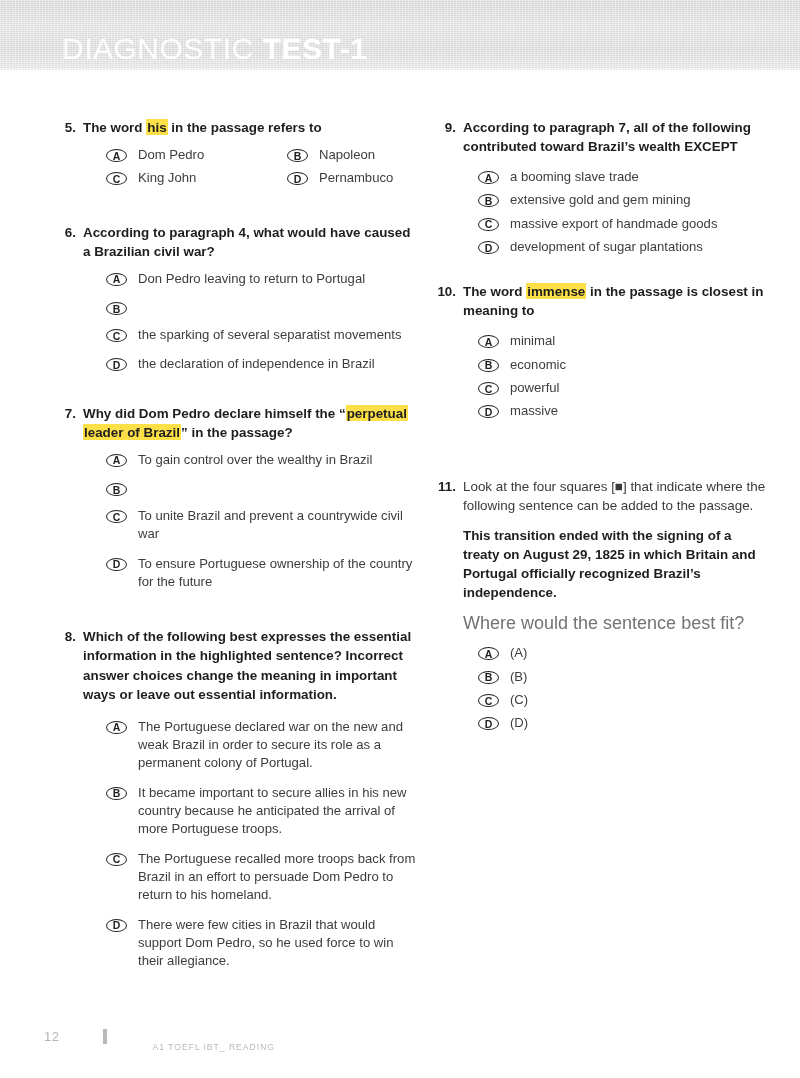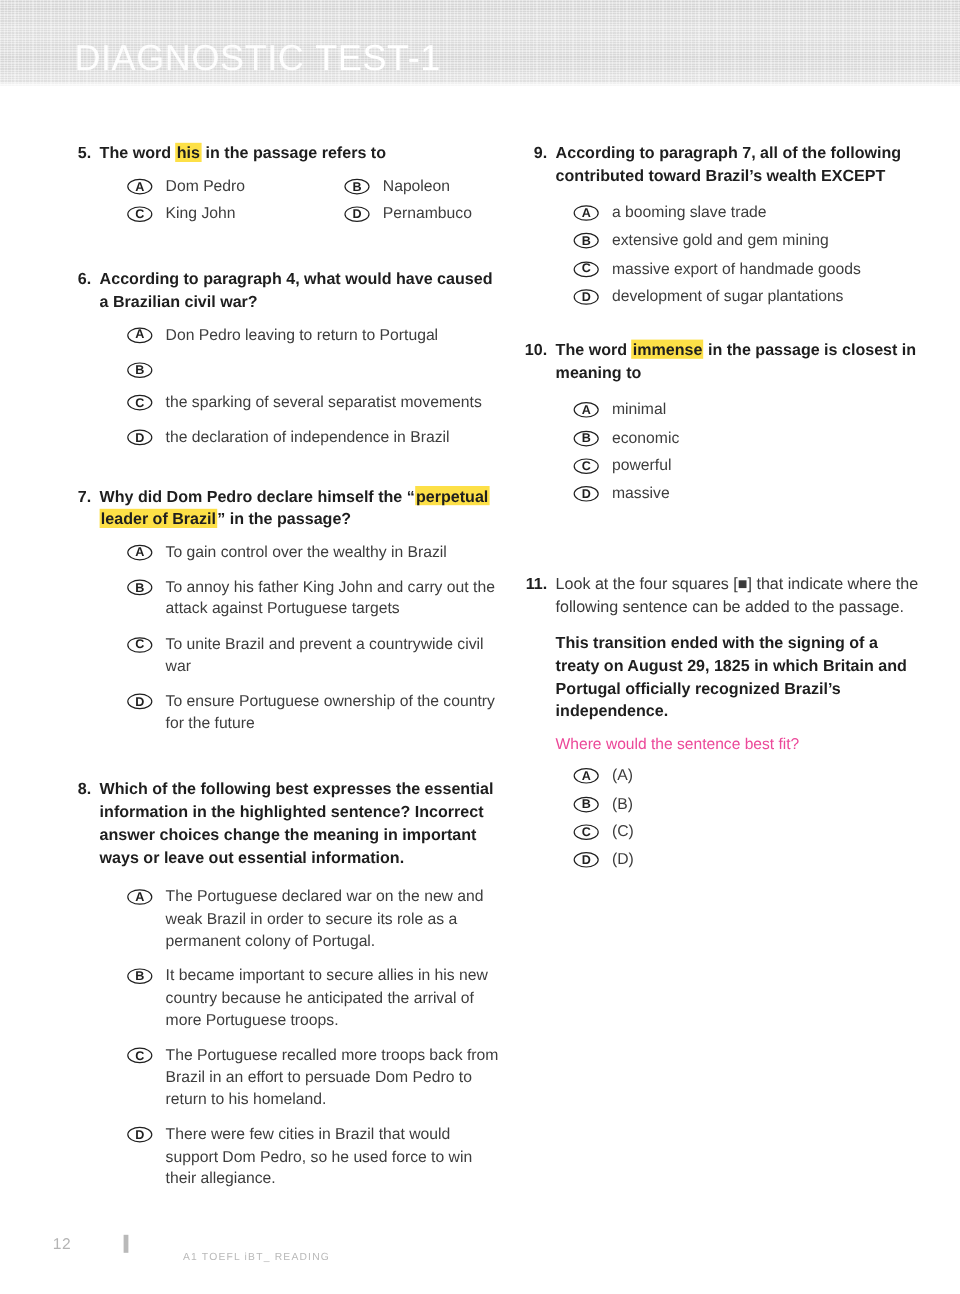--- a/index.html
+++ b/index.html
@@ -45,21 +45,21 @@
     letter-spacing: 0.5px;
     color: #ffffff;
     white-space: nowrap;
     line-height: 1;
   }
   .header-title .thin {
     font-weight: 400;
     opacity: 0.93;
   }
   .header-title .bold {
-    font-weight: 400;
+    font-weight: 700;
     margin-left: 9px;
   }
 
   
   .column {
     position: absolute;
     top: 118px;
   }
   .col-left  { left: 58px;  width: 362px; }
   .col-right { left: 434px; width: 334px; }
@@ -95,23 +95,23 @@
   
   .q-insert {
     font-weight: 700;
     font-size: 13.4px;
     line-height: 1.42;
     color: #1e1e1e;
     margin: 11px 0 9px 29px;
   }
   .q-followup {
     font-weight: 400;
-    font-size: 13px;
+    font-size: 18px;
     line-height: 1.42;
-    color: #ec4899;
+    color: #737373;
     margin: 0 0 4px 29px;
   }
 
   
   .hl {
     background: #fde047;
     padding: 1px 1px 0 1px;
     box-decoration-break: clone;
     -webkit-box-decoration-break: clone;
   }
@@ -260,21 +260,20 @@
       <span class="q-num">7.</span>
       <span class="q-text"><span>Why did Dom Pedro declare himself the “</span><span class="hl">perpetual leader of Brazil</span><span>” in the passage?</span></span>
     </div>
     <div class="choices">
       <div class="choice">
         <span class="marker">A</span>
         <span class="choice-text">To gain control over the wealthy in Brazil</span>
       </div>
       <div class="choice">
         <span class="marker">B</span>
-        <span class="choice-text">To annoy his father King John and carry out the attack against Portuguese targets</span>
       </div>
       <div class="choice">
         <span class="marker">C</span>
         <span class="choice-text">To unite Brazil and prevent a countrywide civil war</span>
       </div>
       <div class="choice">
         <span class="marker">D</span>
         <span class="choice-text">To ensure Portuguese ownership of the country for the future</span>
       </div>
     </div>

